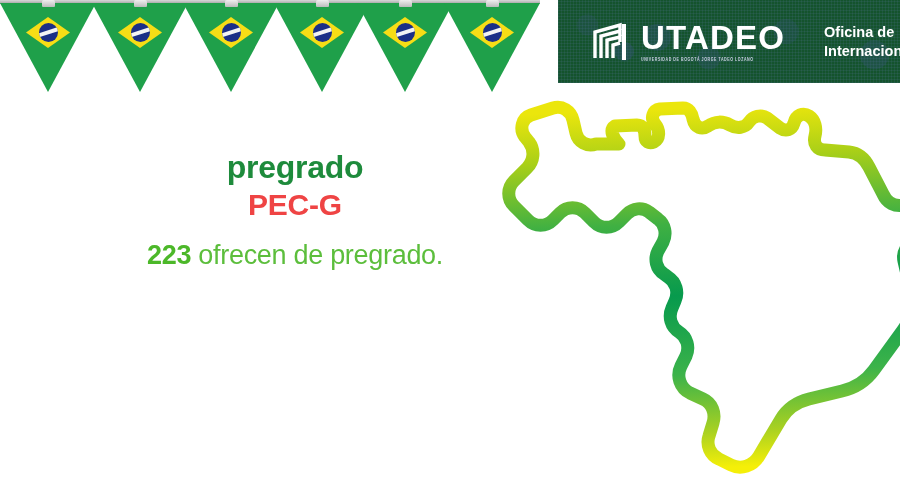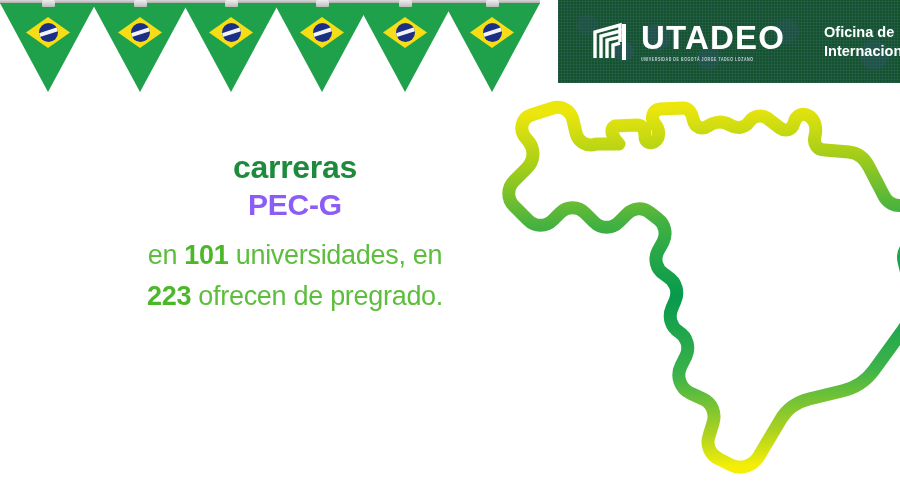--- a/index.html
+++ b/index.html
@@ -149,21 +149,21 @@
   #headline {
     font-size:32px;
     font-weight:bold;
     color:#1e8b3c;
     line-height:1.08;
     letter-spacing:-.3px;
   }
   #program-code {
     font-size:30px;
     font-weight:bold;
-    color:#8b5cf6;
+    color:#ef4444;
     line-height:1.2;
     margin-top:2px;
     letter-spacing:-.2px;
   }
   #body-copy {
     margin-top:12px;
     font-size:27px;
     color:#5cbe3c;
     line-height:1.52;
     letter-spacing:-.3px;
@@ -346,24 +346,23 @@
     <div id="logo-divider"></div>
 
     <div id="office-label">
       <span>Oficina de</span>
       <span>Internacionalización</span>
     </div>
   </div>
 
   <div id="copy">
     <div id="headline">
-      <div>carreras</div>
+      <div>pregrado</div>
     </div>
 
     <div id="program-code">PEC-G</div>
 
     <div id="body-copy">
-      <span class="line"><span>en </span><b>101</b><span> universidades, en</span></span>
       <span class="line"><b>223</b><span> ofrecen de pregrado.</span></span>
     </div>
   </div>
 
 </div>
 
 </body></html>

